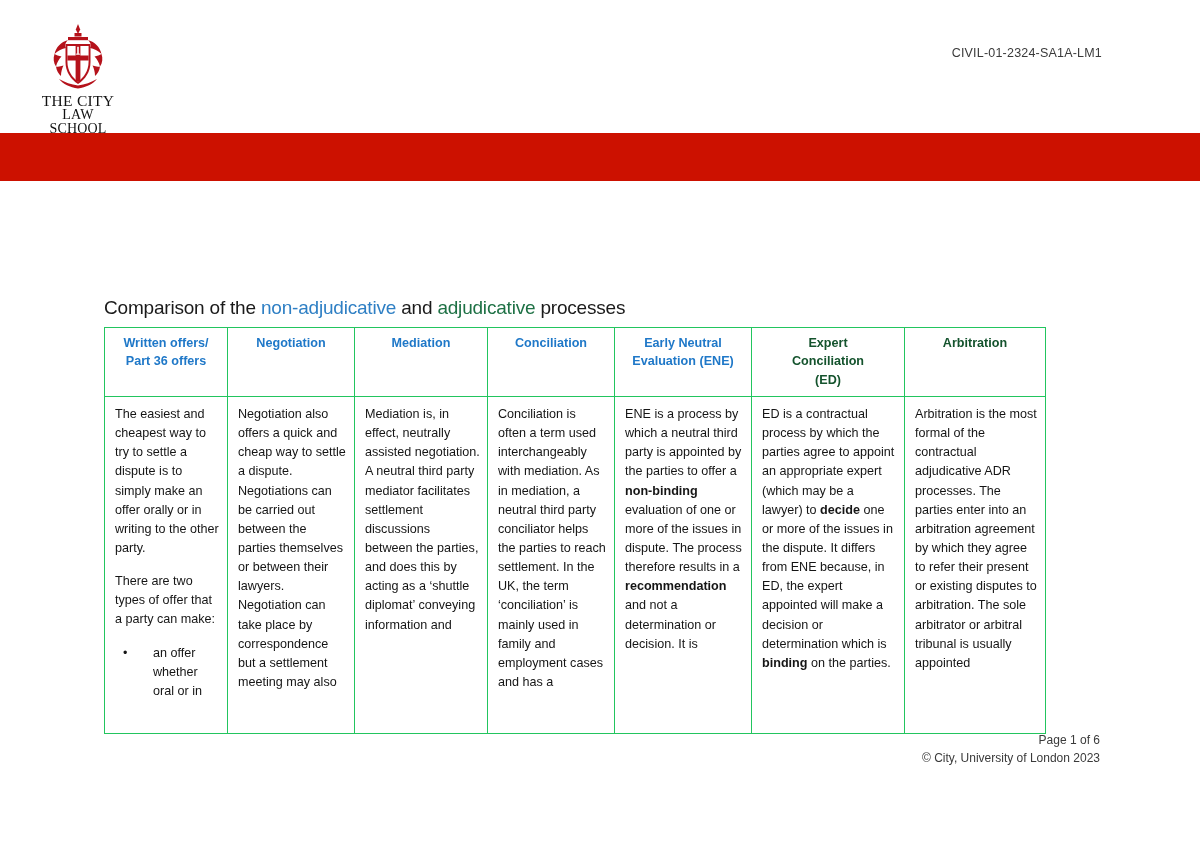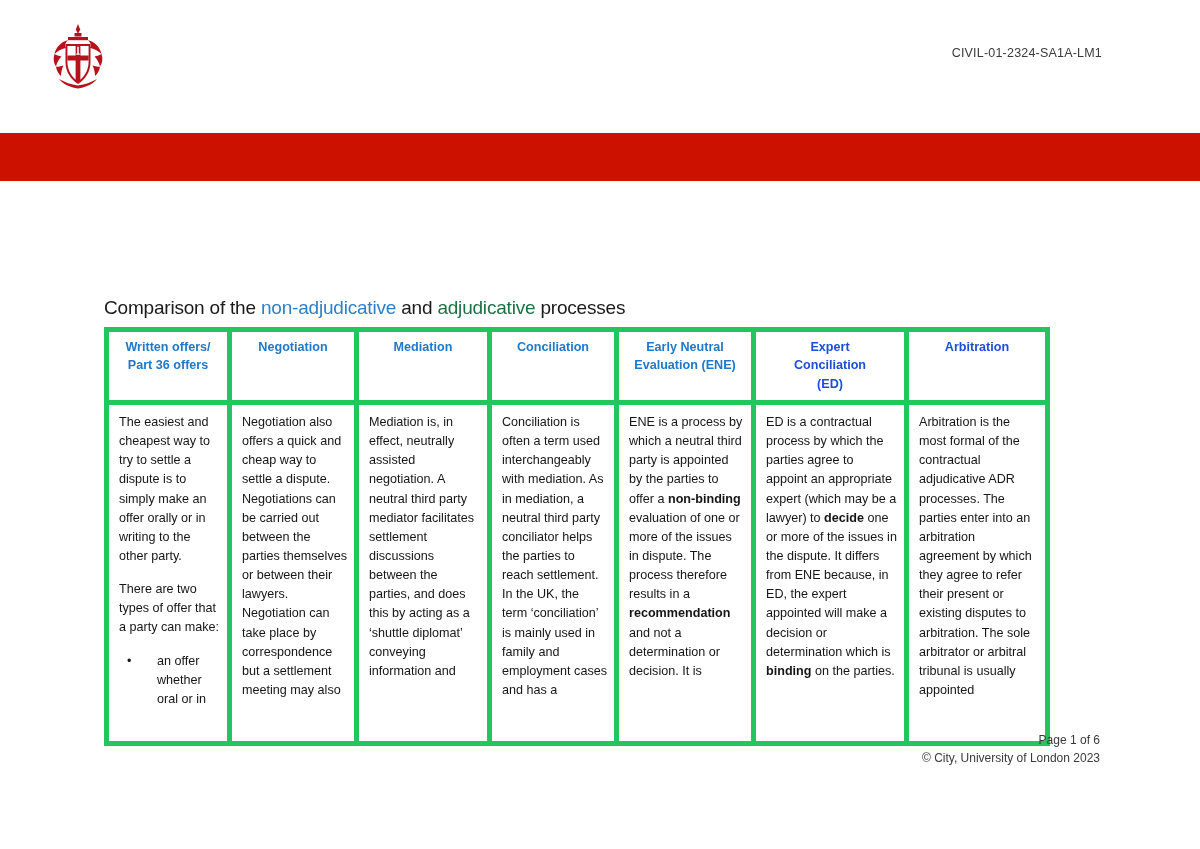--- a/index.html
+++ b/index.html
@@ -130,36 +130,36 @@
   #adr-table {
     position: absolute;
     left: 104px;
     top: 327px;
     width: 941px;
     border-collapse: collapse;
     table-layout: fixed;
     background: #ffffff;
   }
   #adr-table td, #adr-table th {
-    border: 5px solid #22c55e;
+    border: 1px solid #22c55e;
     vertical-align: top;
     padding: 0;
     background: #ffffff;
   }
   #adr-table thead th {
     height: 62px;
     text-align: center;
     vertical-align: top;
     padding: 6px 4px 0 4px;
     font-size: 12.6px;
     font-weight: bold;
     line-height: 1.45;
   }
   .hdr-blue { color: #1f78c8; }
-  .hdr-green { color: #1d4ed8; }
+  .hdr-green { color: #14532d; }
 
   #adr-table tbody td {
     height: 328px;
     padding: 8px 7px 0 10px;
     font-size: 12.6px;
     line-height: 1.52;
     color: #151515;
     overflow: hidden;
   }
   #adr-table tbody td p {
@@ -220,20 +220,26 @@
 
         <path d="M18 57 C24 60.5, 30 62.5, 37 63.5 C44 62.5, 50 60.5, 56 57 C52 62, 45 65.5, 37 66.5 C29 65.5, 22 62, 18 57 Z"></path>
       </g>
 
       <path d="M26.4 23.9 h21.2 v15.9 C47.6 48.7, 42.7 55.6, 37 59.7 C31.3 55.6, 26.4 48.7, 26.4 39.8 Z" fill="#ffffff"></path>
       <path d="M34.6 23.9 h4.8 v35.8 h-4.8 z" fill="#b5121b"></path>
       <path d="M26.4 33.6 h21.2 v4.8 h-21.2 z" fill="#b5121b"></path>
       <path d="M36.2 24.8 h1.6 v7.4 h-1.6 z" fill="#ffffff"></path>
       <path d="M35.1 31.6 h3.8 v1.1 h-3.8 z" fill="#ffffff"></path>
     </svg>
+    <div id="logo-wordmark">
+      <span class="l1">THE CITY</span>
+      <span class="l2">LAW SCHOOL</span>
+      <span class="l3">CITY, UNIVERSITY OF LONDON</span>
+      <span class="l4">EST 1894</span>
+    </div>
   </div>
 
   <div id="doc-code">CIVIL-01-2324-SA1A-LM1</div>
 
   <div id="red-band"></div>
 
   <div id="title-caption"><span>Comparison of the </span><span class="tok-blue">non-adjudicative</span><span> and </span><span class="tok-green">adjudicative</span><span> processes</span></div>
 
   <table id="adr-table">
     <colgroup>

